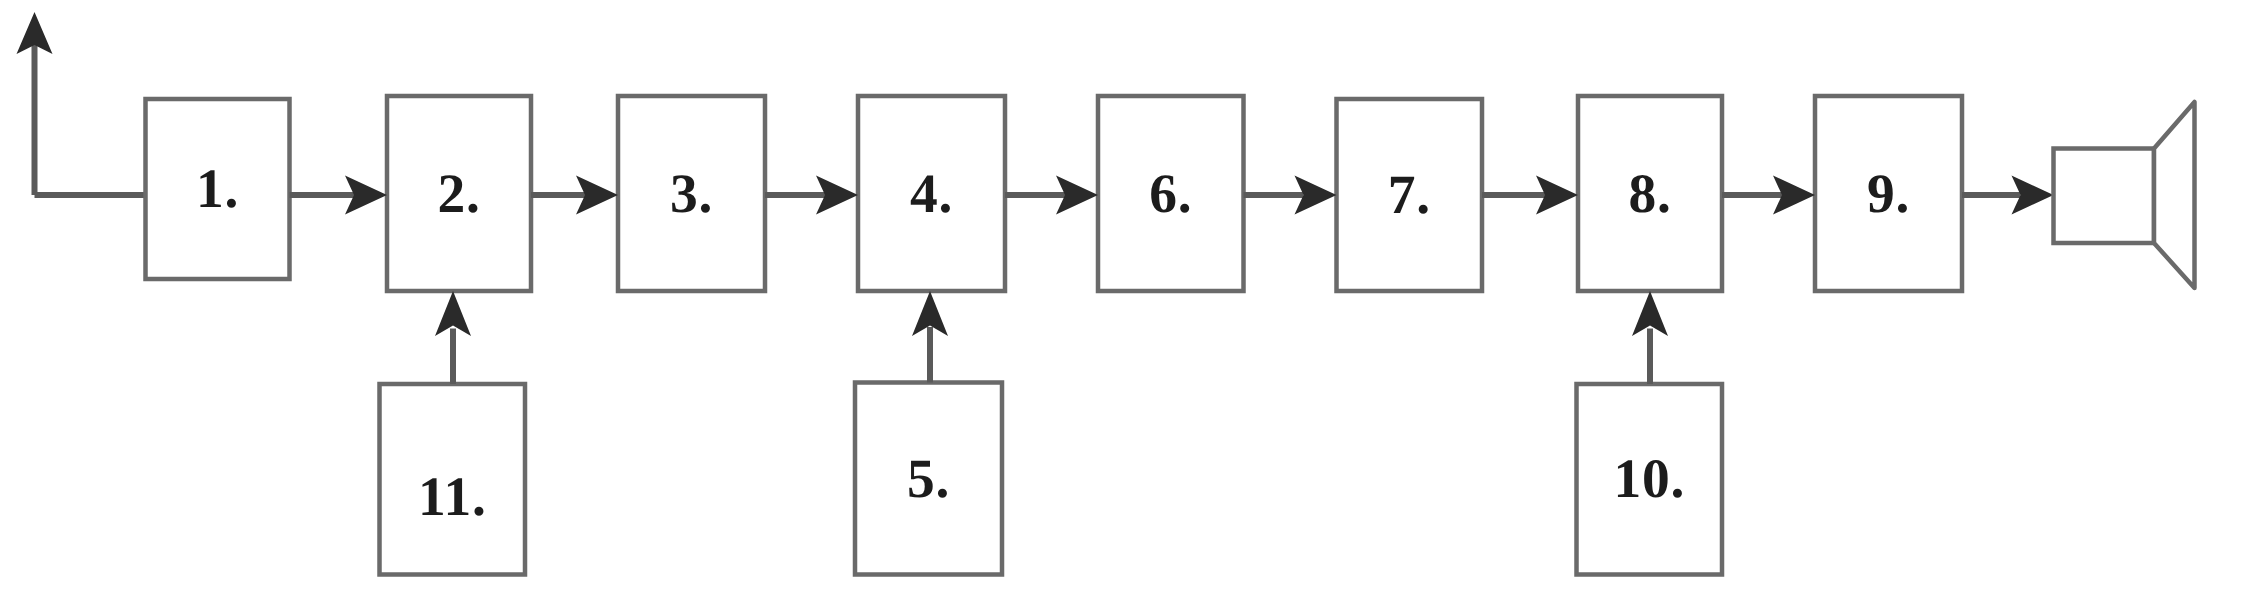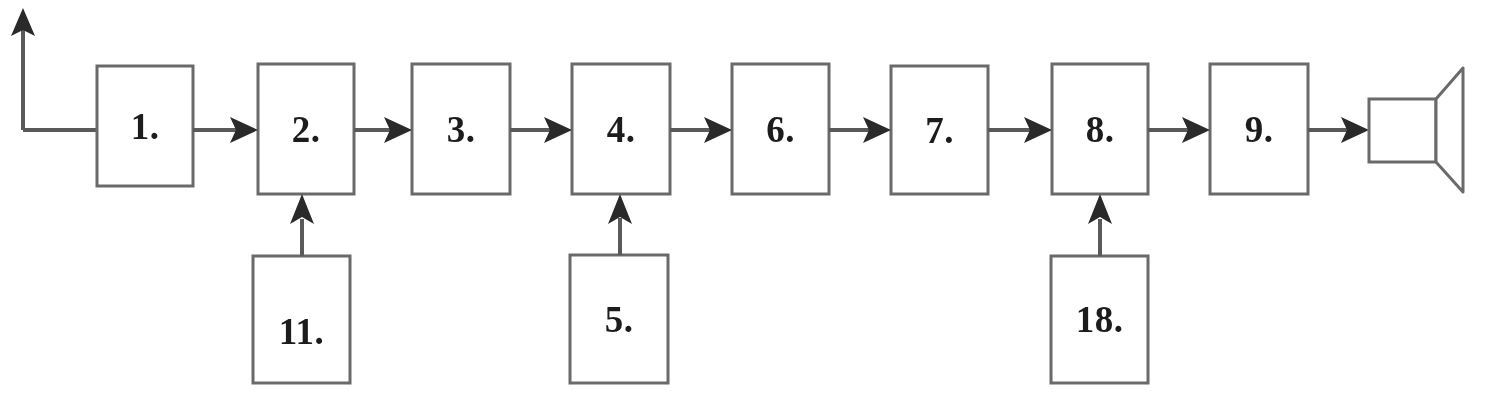--- a/index.html
+++ b/index.html
@@ -133,15 +133,15 @@
   <div class="block-label" style="left:258px; top:64px;  width:96px;  height:130px;">2.</div>
   <div class="block-label" style="left:412px; top:64px;  width:98px;  height:130px;">3.</div>
   <div class="block-label" style="left:572px; top:64px;  width:98px;  height:130px;">4.</div>
   <div class="block-label" style="left:732px; top:64px;  width:97px;  height:130px;">6.</div>
   <div class="block-label" style="left:891px; top:66px;  width:97px;  height:128px;">7.</div>
   <div class="block-label" style="left:1052px;top:64px;  width:96px;  height:130px;">8.</div>
   <div class="block-label" style="left:1210px;top:64px;  width:98px;  height:130px;">9.</div>
 
   <div class="block-label" style="left:253px; top:256px; width:97px;  height:151px;">11.</div>
   <div class="block-label" style="left:570px; top:255px; width:98px;  height:128px;">5.</div>
-  <div class="block-label" style="left:1051px;top:256px; width:97px;  height:127px;">18.</div>
+  <div class="block-label" style="left:1051px;top:256px; width:97px;  height:127px;">10.</div>
 
 </div>
 
 </body></html>

